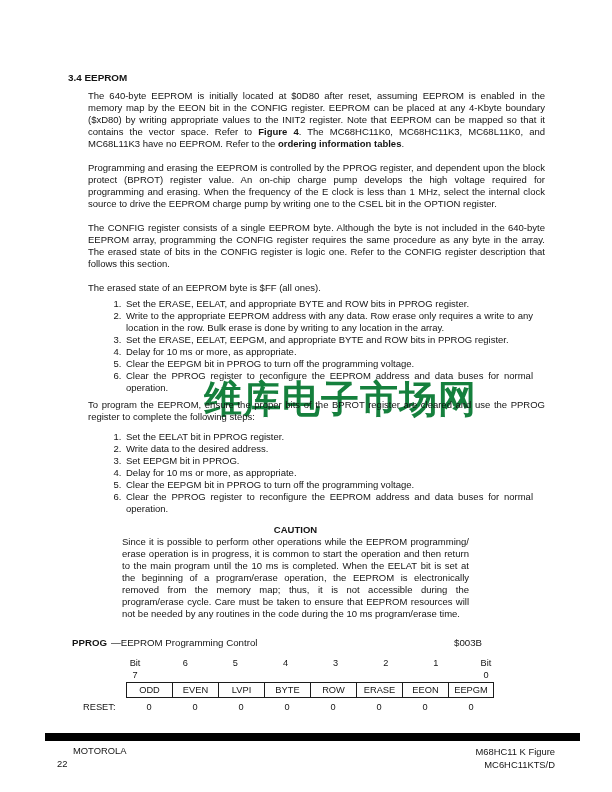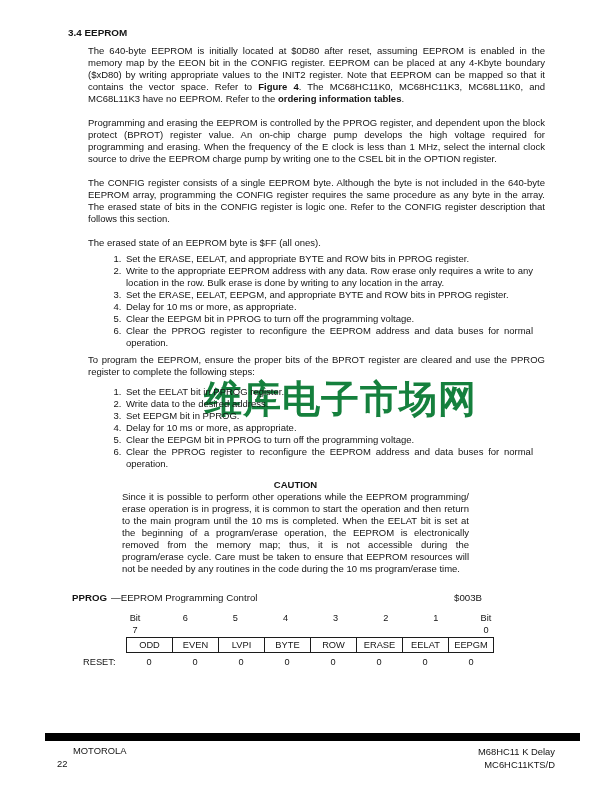--- a/index.html
+++ b/index.html
@@ -20,21 +20,21 @@
     font-size: 38px;
     font-weight: bold;
     letter-spacing: 1px;
     color: #15803d;
     white-space: nowrap;
     user-select: none;
   }
   .content {
     position: relative;
     z-index: 1;
-    padding: 27px 67px 0 68px;
+    padding: 72px 67px 0 68px;
     font-size: 9.5px;
     line-height: 12px;
   }
   .heading {
     margin: 0;
     font-size: 9.9px;
     font-weight: bold;
   }
   .body-para {
     margin: 12px 0 0 20px;
@@ -195,21 +195,21 @@
           <span class="blabel">1</span>
           <span class="blabel">Bit 0</span>
         </div>
         <div class="row bit-cells">
           <div class="bcell">ODD</div>
           <div class="bcell">EVEN</div>
           <div class="bcell">LVPI</div>
           <div class="bcell">BYTE</div>
           <div class="bcell">ROW</div>
           <div class="bcell">ERASE</div>
-          <div class="bcell">EELAT</div>
+          <div class="bcell">EEON</div>
           <div class="bcell">EEPGM</div>
         </div>
         <div class="row reset-row">
           <span class="reset-label">RESET:</span>
           <span class="rval">0</span>
           <span class="rval">0</span>
           <span class="rval">0</span>
           <span class="rval">0</span>
           <span class="rval">0</span>
           <span class="rval">0</span>
@@ -218,17 +218,17 @@
         </div>
       </div>
     </div>
 
   </div>
 
   <div class="footer-bar"></div>
   <div class="footer-company">MOTOROLA</div>
   <div class="footer-page">22</div>
   <div class="footer-right">
-    <div>M68HC11 K Delay</div>
+    <div>M68HC11 K Figure</div>
     <div>MC6HC11KTS/D</div>
   </div>
 
 </div>
 
 </body></html>

